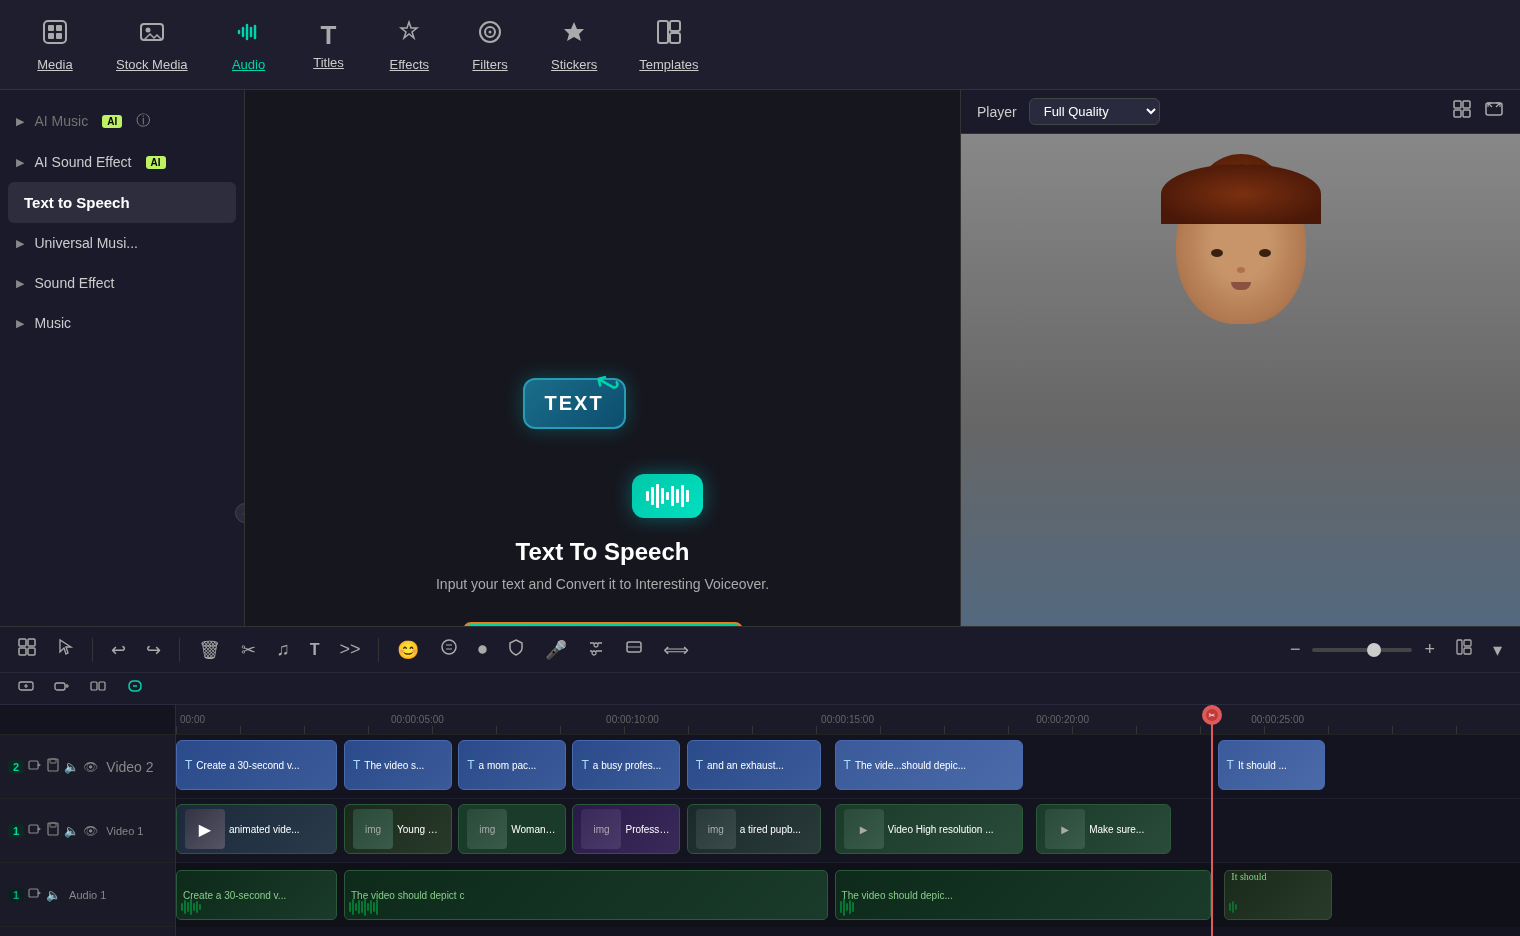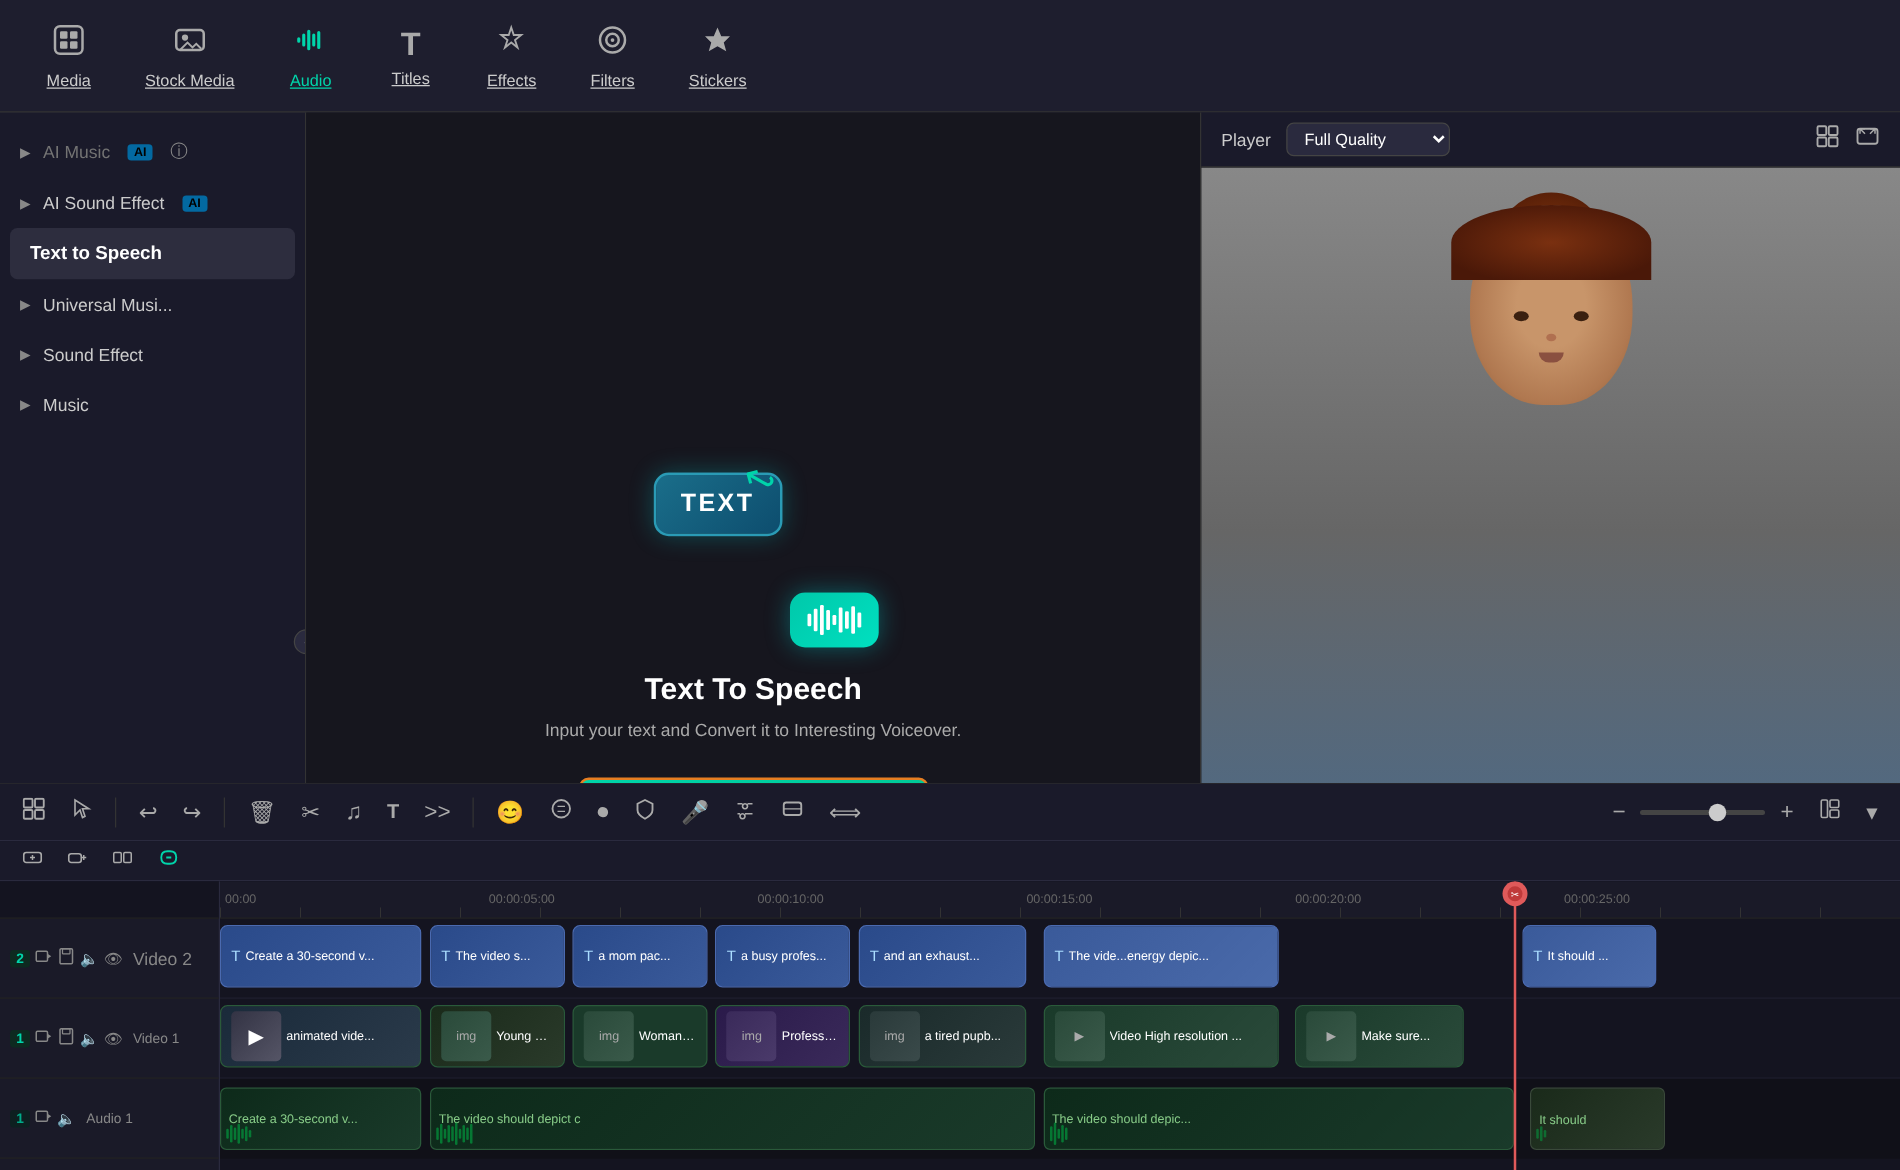--- a/index.html
+++ b/index.html
@@ -55,21 +55,21 @@
       gap: 10px;
     }
     .sidebar-item.active {
       background: #2d2d3e;
       color: #fff;
       font-weight: 600;
       border-radius: 6px;
       margin: 0 8px;
     }
     .ai-badge {
-      background: #0369a1;
+      background: #bef264;
       color: #000;
       font-size: 10px;
       font-weight: bold;
       padding: 1px 5px;
       border-radius: 3px;
       margin-left: 4px;
     }
     .sidebar-collapse-btn {
       position: absolute;
       left: 235px;
@@ -436,20 +436,30 @@
     </span>
     <span class="label">Filters</span>
   </div>
   <div class="toolbar-item">
     <span class="icon">
       <svg width="28" height="28" viewBox="0 0 28 28" fill="none">
         <path d="M14 4 L17 11 L24 11 L19 16 L21 23 L14 19 L7 23 L9 16 L4 11 L11 11 Z" fill="#aaa"></path>
       </svg>
     </span>
     <span class="label">Stickers</span>
+  </div>
+  <div class="toolbar-item">
+    <span class="icon">
+      <svg width="28" height="28" viewBox="0 0 28 28" fill="none">
+        <rect x="3" y="3" width="10" height="22" rx="2" stroke="#aaa" stroke-width="2" fill="none"></rect>
+        <rect x="15" y="3" width="10" height="10" rx="2" stroke="#aaa" stroke-width="2" fill="none"></rect>
+        <rect x="15" y="15" width="10" height="10" rx="2" stroke="#aaa" stroke-width="2" fill="none"></rect>
+      </svg>
+    </span>
+    <span class="label">Templates</span>
   </div>
 </div>
 
 <div class="main-area">
 
   <div class="sidebar" style="position:relative">
 
     <div class="sidebar-item">
       <span style="color:#888;font-size:11px">▶</span>
       <span style="font-size:14px;color:#737373">AI Music</span>
@@ -793,21 +803,21 @@
           <span class="clip-label">a busy profes...</span>
         </div>
 
         <div class="clip clip-v2" style="left:38%;width:10%;">
           <span class="clip-t-icon">T</span>
           <span class="clip-label">and an exhaust...</span>
         </div>
 
         <div class="clip clip-v2" style="left:49%;width:14%;background:linear-gradient(135deg,#3a5a9a,#4a6aaa);">
           <span class="clip-t-icon">T</span>
-          <span class="clip-label">The vide...energy depic...</span>
+          <span class="clip-label">The vide...should depic...</span>
         </div>
 
         <div class="clip clip-v2" style="left:77.5%;width:8%;background:linear-gradient(135deg,#3a5a9a,#4a6aaa);">
           <span class="clip-t-icon">T</span>
           <span class="clip-label">It should ...</span>
         </div>
       </div>
 
       <div style="height:64px;border-bottom:1px solid #1e1e2e;position:relative;display:flex;align-items:center;">
 
@@ -883,21 +893,21 @@
             <div style="width:2px;height:14px;background:#00aa44;border-radius:1px"></div>
             <div style="width:2px;height:12px;background:#00aa44;border-radius:1px"></div>
             <div style="width:2px;height:18px;background:#00aa44;border-radius:1px"></div>
             <div style="width:2px;height:8px;background:#00aa44;border-radius:1px"></div>
             <div style="width:2px;height:14px;background:#00aa44;border-radius:1px"></div>
             <div style="width:2px;height:10px;background:#00aa44;border-radius:1px"></div>
             <div style="width:2px;height:16px;background:#00aa44;border-radius:1px"></div>
           </div>
         </div>
 
-        <div style="position:absolute;left:78%;width:8%;height:50px;top:7px;background:linear-gradient(135deg,#1a2a1a,#2a3a2a);border:1px solid #3a4a3a;border-radius:5px;display:flex;align-items:flex-end;padding:17px 6px;overflow:hidden;cursor:pointer;">
+        <div style="position:absolute;left:78%;width:8%;height:50px;top:7px;background:linear-gradient(135deg,#1a2a1a,#2a3a2a);border:1px solid #3a4a3a;border-radius:5px;display:flex;align-items:flex-start;padding:0 6px;overflow:hidden;cursor:pointer;font-family:Liberation Serif, serif;">
           <span style="font-size:10px;color:#88cc88">It should</span>
           <div style="position:absolute;bottom:2px;left:0;right:0;height:20px;display:flex;align-items:center;gap:1px;padding:0 4px;opacity:0.5">
             <div style="width:2px;height:8px;background:#00aa44;border-radius:1px"></div>
             <div style="width:2px;height:12px;background:#00aa44;border-radius:1px"></div>
             <div style="width:2px;height:6px;background:#00aa44;border-radius:1px"></div>
           </div>
         </div>
       </div>
     </div>
   </div>

